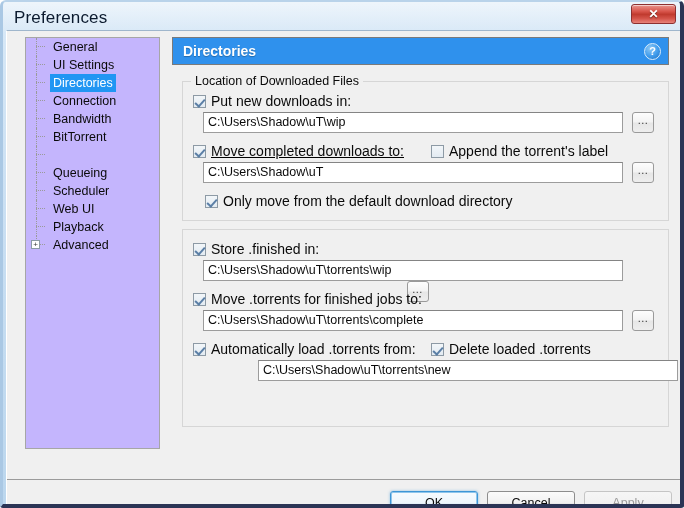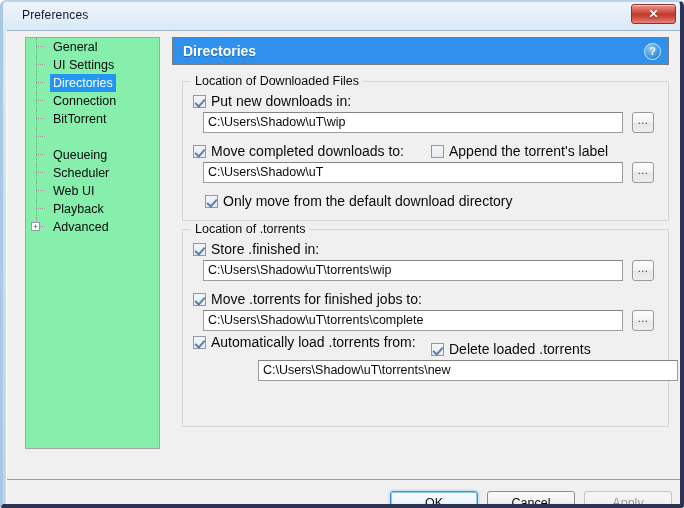--- a/index.html
+++ b/index.html
@@ -43,25 +43,24 @@
   #titlebar {
     position: absolute;
     left: 0; top: 0;
     width: 677px;
     height: 28px;
   }
   #window-title {
     position: absolute;
     left: 11px;
     top: 6px;
-    font-size: 12px;
+    font-size: 17px;
     color: #0b1a2e;
     letter-spacing: 0.15px;
     white-space: nowrap;
-    margin-left: 8px;
   }
   #close-button {
     position: absolute;
     left: 628px;
     top: 2px;
     width: 45px;
     height: 20px;
     box-sizing: border-box;
     border: 1px solid #8d3030;
     border-radius: 3px;
@@ -90,21 +89,21 @@
     box-sizing: border-box;
   }
 
   
   #sidebar {
     position: absolute;
     left: 18px;
     top: 6px;
     width: 135px;
     height: 412px;
-    background: #86efac;
+    background: #c4b5fd;
     border: 1px solid #a6a6a6;
     box-sizing: border-box;
     overflow: hidden;
   }
   .tree-item {
     position: relative;
     height: 18px;
     line-height: 18px;
     padding-left: 24px;
     font-size: 12.5px;
@@ -374,20 +373,25 @@
         <span class="dash"></span>
         <span class="label-text">Directories</span>
       </div>
 
       <div class="tree-item">
         <span class="vline"></span>
         <span class="dash"></span>
         <span class="label-text">Connection</span>
       </div>
 
+      <div class="tree-item">
+        <span class="vline"></span>
+        <span class="dash"></span>
+        <span class="label-text">Bandwidth</span>
+      </div>
 
       <div class="tree-item">
         <span class="vline"></span>
         <span class="dash"></span>
         <span class="label-text">BitTorrent</span>
       </div>
 
       <div class="tree-item">
         <span class="vline"></span>
         <span class="dash"></span>
@@ -439,21 +443,21 @@
         <div class="cb-row" style="left:10px; top:11px;">
           <span class="checkbox checked"></span>
           <span class="cb-label">Put new downloads in:</span>
         </div>
 
         <div class="input-row" style="left:20px; top:30px;align-items:flex-end;">
           <span class="text-input" style="width:420px;">C:\Users\Shadow\uT\wip</span>
           <span class="browse-button">...</span>
         </div>
 
-        <div class="cb-row" style="left:10px; top:61px;">
+        <div class="cb-row" style="left:10px; top:61px;text-decoration:underline;">
           <span class="checkbox checked"></span>
           <span class="cb-label">Move completed downloads to:</span>
         </div>
 
         <div class="cb-row" style="left:248px; top:61px;">
           <span class="checkbox"></span>
           <span class="cb-label">Append the torrent's label</span>
         </div>
 
         <div class="input-row" style="left:20px; top:80px;">
@@ -461,43 +465,42 @@
           <span class="browse-button">...</span>
         </div>
 
         <div class="cb-row" style="left:22px; top:111px;">
           <span class="checkbox checked"></span>
           <span class="cb-label">Only move from the default download directory</span>
         </div>
       </div>
 
       <div class="groupbox" id="group-torrents">
-        <div class="groupbox-legend">Location of .torrents</div>
 
         <div class="cb-row" style="left:10px; top:11px;">
           <span class="checkbox checked"></span>
           <span class="cb-label">Store .finished in:</span>
         </div>
 
-        <div class="input-row" style="left:20px; top:30px;">
+        <div class="input-row" style="left:20px; top:30px;flex-direction:column;">
           <span class="text-input" style="width:420px;">C:\Users\Shadow\uT\torrents\wip</span>
           <span class="browse-button">...</span>
         </div>
 
         <div class="cb-row" style="left:10px; top:61px;">
           <span class="checkbox checked"></span>
           <span class="cb-label">Move .torrents for finished jobs to:</span>
         </div>
 
         <div class="input-row" style="left:20px; top:80px;">
           <span class="text-input" style="width:420px;">C:\Users\Shadow\uT\torrents\complete</span>
           <span class="browse-button">...</span>
         </div>
 
-        <div class="cb-row" style="left:10px; top:104px;">
+        <div class="cb-row" style="left:10px; top:111px;">
           <span class="checkbox checked"></span>
           <span class="cb-label">Automatically load .torrents from:</span>
         </div>
 
         <div class="cb-row" style="left:248px; top:111px;">
           <span class="checkbox checked"></span>
           <span class="cb-label">Delete loaded .torrents</span>
         </div>
 
         <div class="input-row" style="left:28px; top:130px;padding-left:47px;">

